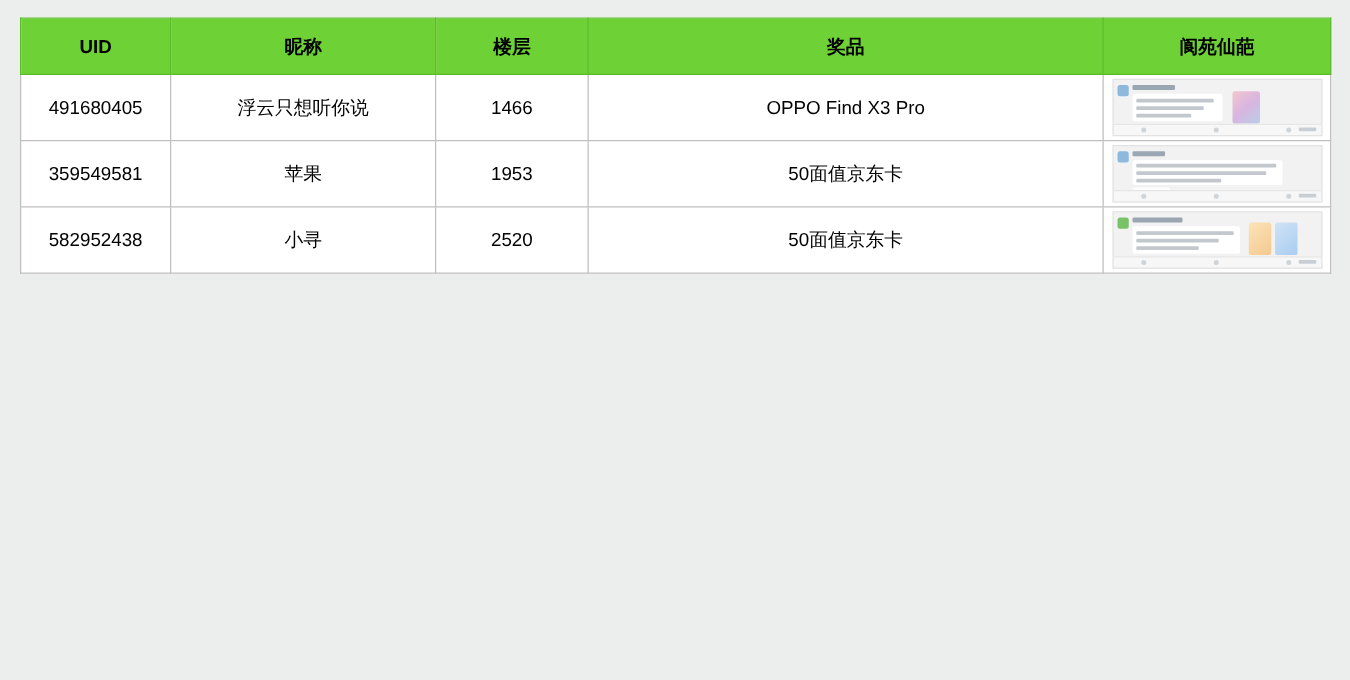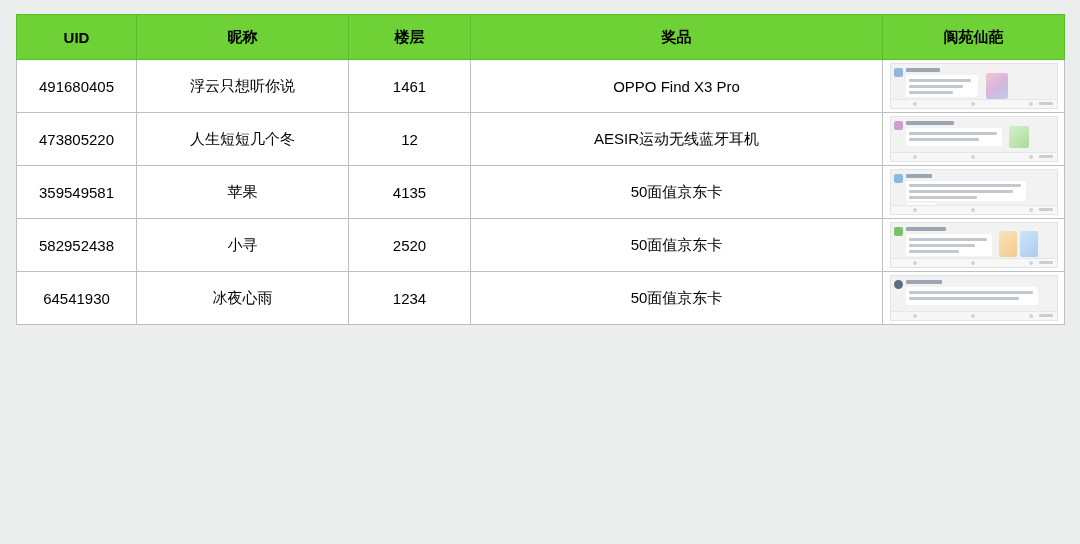--- a/index.html
+++ b/index.html
@@ -163,70 +163,49 @@
         <th>楼层</th>
         <th>奖品</th>
         <th>阆苑仙葩</th>
       </tr>
     </thead>
     <tbody>
 
       <tr>
         <td>491680405</td>
         <td>浮云只想听你说</td>
-        <td>1461</td>
+        <td>1466</td>
         <td>OPPO Find X3 Pro</td>
         <td class="shot-cell">
           <div class="thumb wide">
             <span class="av"></span>
             <span class="nm"></span>
             <span class="bub" style="left:15px;top:11px;width:72px;height:22px;"></span>
             <span class="ln" style="top:15px;left:18px;width:62px;"></span>
             <span class="ln" style="top:21px;left:18px;width:54px;"></span>
             <span class="ln" style="top:27px;left:18px;width:44px;"></span>
             <span class="img-ph" style="left:95px;top:9px;width:22px;height:26px;"></span>
             <span class="bar"></span>
             <span class="dot" style="left:22px;"></span>
             <span class="dot" style="left:80px;"></span>
             <span class="dot" style="left:138px;"></span>
             <span class="tm"></span>
           </div>
         </td>
       </tr>
 
 
-      <tr>
-        <td>473805220</td>
-        <td>人生短短几个冬</td>
-        <td>12</td>
-        <td>AESIR运动无线蓝牙耳机</td>
-        <td class="shot-cell">
-          <div class="thumb wide">
-            <span class="av p"></span>
-            <span class="nm" style="width:48px;"></span>
-            <span class="bub" style="left:15px;top:11px;width:96px;height:18px;"></span>
-            <span class="ln" style="top:15px;left:18px;width:88px;"></span>
-            <span class="ln" style="top:21px;left:18px;width:70px;"></span>
-            <span class="img-ph g" style="left:118px;top:9px;width:20px;height:22px;"></span>
-            <span class="bar"></span>
-            <span class="dot" style="left:22px;"></span>
-            <span class="dot" style="left:80px;"></span>
-            <span class="dot" style="left:138px;"></span>
-            <span class="tm"></span>
-          </div>
-        </td>
-      </tr>
 
 
 
 
       <tr>
         <td>359549581</td>
         <td>苹果</td>
-        <td>4135</td>
+        <td>1953</td>
         <td>50面值京东卡</td>
         <td class="shot-cell">
           <div class="thumb wide">
             <span class="av"></span>
             <span class="nm" style="width:26px;"></span>
             <span class="bub" style="left:15px;top:11px;width:120px;height:20px;"></span>
             <span class="ln" style="top:14px;left:18px;width:112px;"></span>
             <span class="ln" style="top:20px;left:18px;width:104px;"></span>
             <span class="ln" style="top:26px;left:18px;width:68px;"></span>
             <span class="bub" style="left:15px;top:33px;width:30px;height:10px;"></span>
@@ -256,36 +235,16 @@
             <span class="img-ph b" style="left:129px;top:8px;width:18px;height:26px;"></span>
             <span class="bar"></span>
             <span class="dot" style="left:22px;"></span>
             <span class="dot" style="left:80px;"></span>
             <span class="dot" style="left:138px;"></span>
             <span class="tm"></span>
           </div>
         </td>
       </tr>
 
-      <tr>
-        <td>64541930</td>
-        <td>冰夜心雨</td>
-        <td>1234</td>
-        <td>50面值京东卡</td>
-        <td class="shot-cell">
-          <div class="thumb wide">
-            <span class="av d" style="border-radius:50%;"></span>
-            <span class="nm" style="width:36px;"></span>
-            <span class="bub" style="left:15px;top:11px;width:132px;height:18px;"></span>
-            <span class="ln" style="top:15px;left:18px;width:124px;"></span>
-            <span class="ln" style="top:21px;left:18px;width:110px;"></span>
-            <span class="bar"></span>
-            <span class="dot" style="left:22px;"></span>
-            <span class="dot" style="left:80px;"></span>
-            <span class="dot" style="left:138px;"></span>
-            <span class="tm"></span>
-          </div>
-        </td>
-      </tr>
 
     </tbody>
   </table>
 </div>
 
 </body></html>

